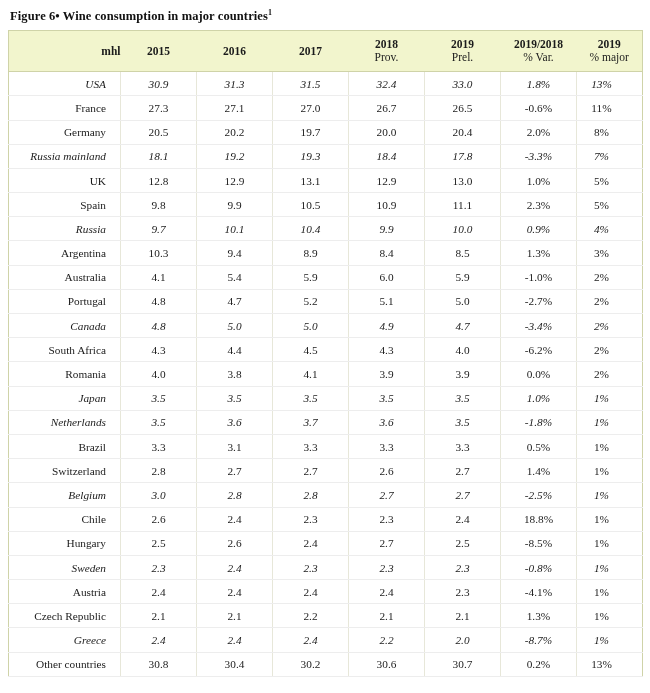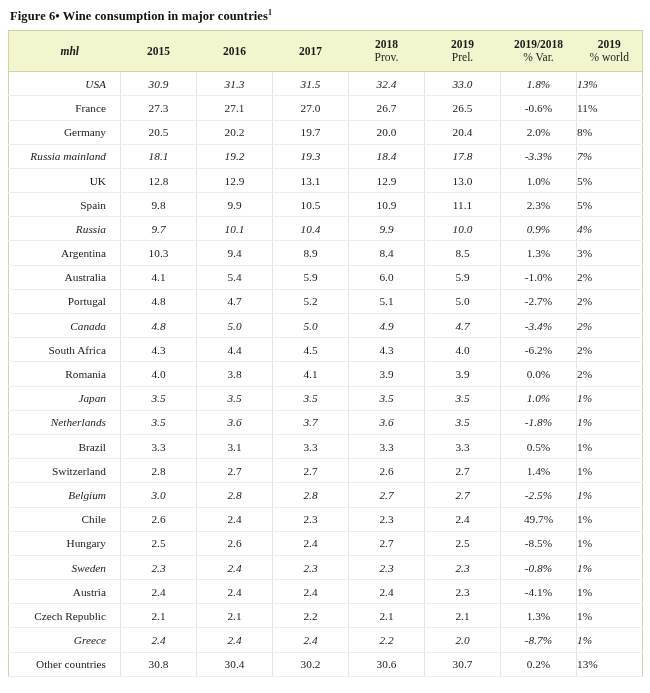--- a/index.html
+++ b/index.html
@@ -57,23 +57,22 @@
     font-weight: bold;
     color: #1b1b1b;
   }
   thead tr.head-row th:first-child {
     border-left: 1px solid #cfd3a8;
   }
   thead tr.head-row th:last-child {
     border-right: 1px solid #cfd3a8;
   }
   th.h-unit {
-    text-align: center;
+    text-align: right;
     padding-left: 10px !important;
-    font-style: italic;
     font-weight: bold;
     font-size: 11px;
   }
   th.h-year {
     text-align: center;
   }
   th.h-year .l1 { display: block; line-height: 1.15; }
   th.h-year .l2 { display: block; line-height: 1.15; font-weight: normal; }
   
   tbody td {
@@ -90,21 +89,21 @@
     white-space: nowrap;
     margin-left: 21px;
   }
   tbody tr td.c-val {
     text-align: center;
   }
   tbody tr td.c-var {
     text-align: center;
   }
   tbody tr td.c-world {
-    text-align: left;
+    text-align: center;
     padding-right: 16px;
     border-right: 1px solid #cfd3a8;
   }
   tbody tr td {
     border-bottom: 1px solid #ededed;
   }
   tr.italic td { font-style: italic; }
 </style>
 </head>
 <body>
@@ -148,21 +147,21 @@
         <th class="h-year">
           <span class="l1">2019</span>
           <span class="l2">Prel.</span>
         </th>
         <th class="h-year">
           <span class="l1">2019/2018</span>
           <span class="l2">% Var.</span>
         </th>
         <th class="h-year">
           <span class="l1">2019</span>
-          <span class="l2">% world</span>
+          <span class="l2">% major</span>
         </th>
       </tr>
     </thead>
     <tbody id="tbody">
         <tr class="italic">
           <td class="c-country">USA</td>
           <td class="c-val">30.9</td>
           <td class="c-val">31.3</td>
           <td class="c-val">31.5</td>
           <td class="c-val">32.4</td>
@@ -340,21 +339,21 @@
           <td class="c-var">-2.5%</td>
           <td class="c-world">1%</td>
         </tr>
         <tr>
           <td class="c-country">Chile</td>
           <td class="c-val">2.6</td>
           <td class="c-val">2.4</td>
           <td class="c-val">2.3</td>
           <td class="c-val">2.3</td>
           <td class="c-val">2.4</td>
-          <td class="c-var">49.7%</td>
+          <td class="c-var">18.8%</td>
           <td class="c-world">1%</td>
         </tr>
         <tr>
           <td class="c-country">Hungary</td>
           <td class="c-val">2.5</td>
           <td class="c-val">2.6</td>
           <td class="c-val">2.4</td>
           <td class="c-val">2.7</td>
           <td class="c-val">2.5</td>
           <td class="c-var">-8.5%</td>

